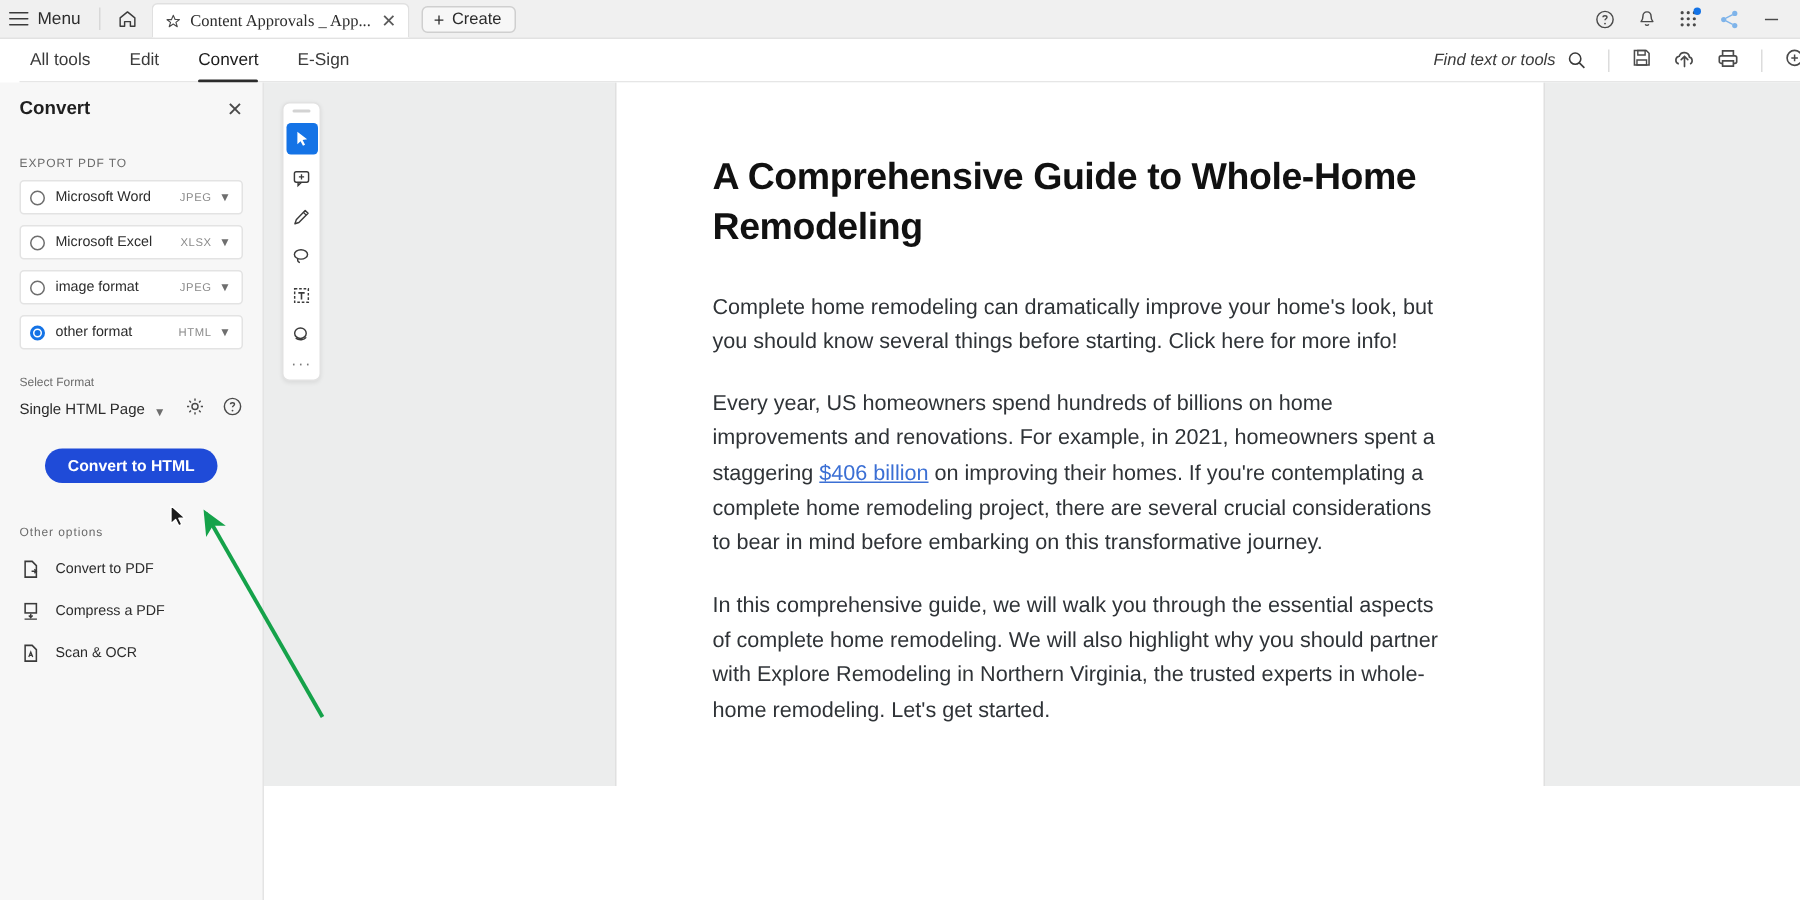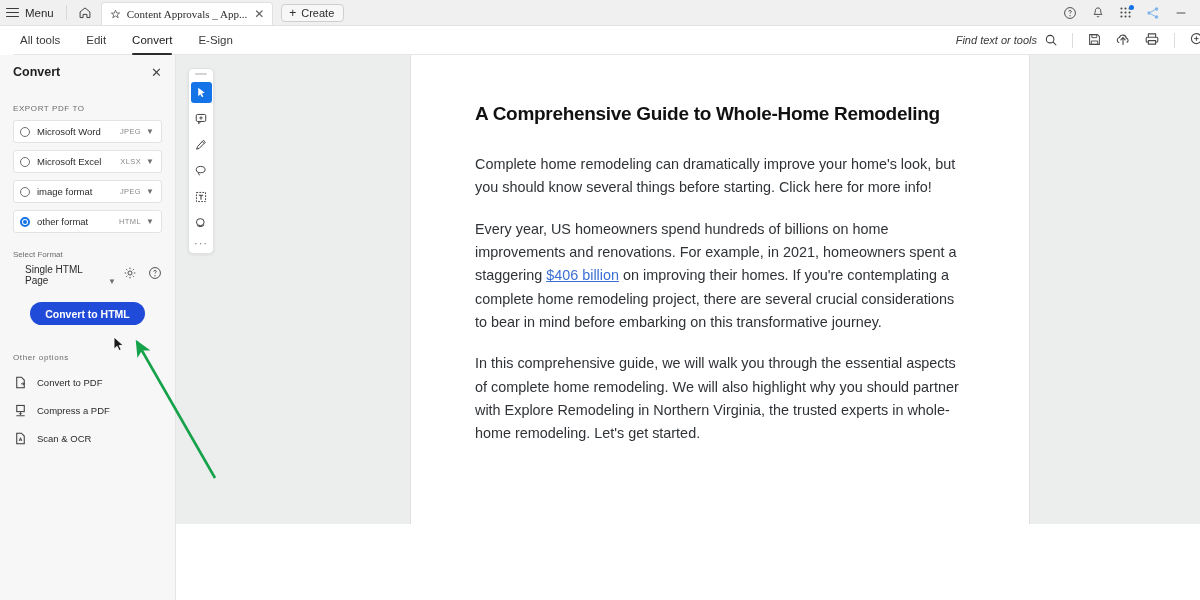--- a/index.html
+++ b/index.html
@@ -98,21 +98,21 @@
     width: 4px; height: 4px; background: #1473e6; border-radius: 50%;
     transform: translate(-50%, -50%);
   }
   .fmt-name { flex: 1; }
   .fmt-ext { font-size: 7.5px; color: #8a8a8a; letter-spacing: .4px; margin-right: 5px; }
   .chev { color: #6e6e6e; font-size: 8px; line-height: 1; }
   .sel-fmt-label { font-size: 8px; color: #6b6b6b; margin-top: 17px; margin-bottom: 5px; }
   .sel-fmt-row { display: flex; align-items: center; gap: 7px; }
   .sel-fmt-dd {
     display: flex; align-items: flex-end; gap: 6px;
-    font-size: 10px; color: #2b2b2b; margin-left: 12px;
+    font-size: 10px; color: #2b2b2b;
   }
   .gear-help { margin-left: auto; display: flex; align-items: center; gap: 11px; color: #4a4a4a; }
   .convert-btn {
     display: block; margin: 16px auto 0 auto;
     background: #1f4bd8; color: #fff; border: none; border-radius: 12px;
     height: 23px; padding: 0 15px; font-size: 10.5px; font-weight: bold;
     font-family: "Liberation Sans", sans-serif; cursor: pointer;
   }
   .other-label { font-size: 8px; letter-spacing: .6px; color: #6b6b6b; margin-top: 28px; }
   .opt-row {
@@ -139,21 +139,21 @@
   .docarea {
     position: absolute; top: 55px; left: 176px; right: 0; bottom: 0;
     background: #eceded;
   }
   .page {
     position: absolute; top: 0; left: 234px; width: 620px; bottom: 0;
     background: #ffffff; border-left: 1px solid #e0e0e0; border-right: 1px solid #e0e0e0;
     padding: 47px 64px 0 64px; overflow: hidden;
   }
   .doc-title {
-    font-size: 19px; font-weight: bold; color: #111111;
+    font-size: 25px; font-weight: bold; color: #111111;
     line-height: 1.31; letter-spacing: -.3px; margin-bottom: 26px;
   }
   .doc-p {
     font-size: 14.4px; color: #2f3337; line-height: 1.62; margin-bottom: 18px;
   }
   .doc-link { color: #3b6fd4; text-decoration: underline; }
 
   
   .arrow-svg { position: absolute; top: 0; left: 0; width: 1200px; height: 600px; pointer-events: none; }
   .cursor { position: absolute; left: 113px; top: 336px; pointer-events: none; }

